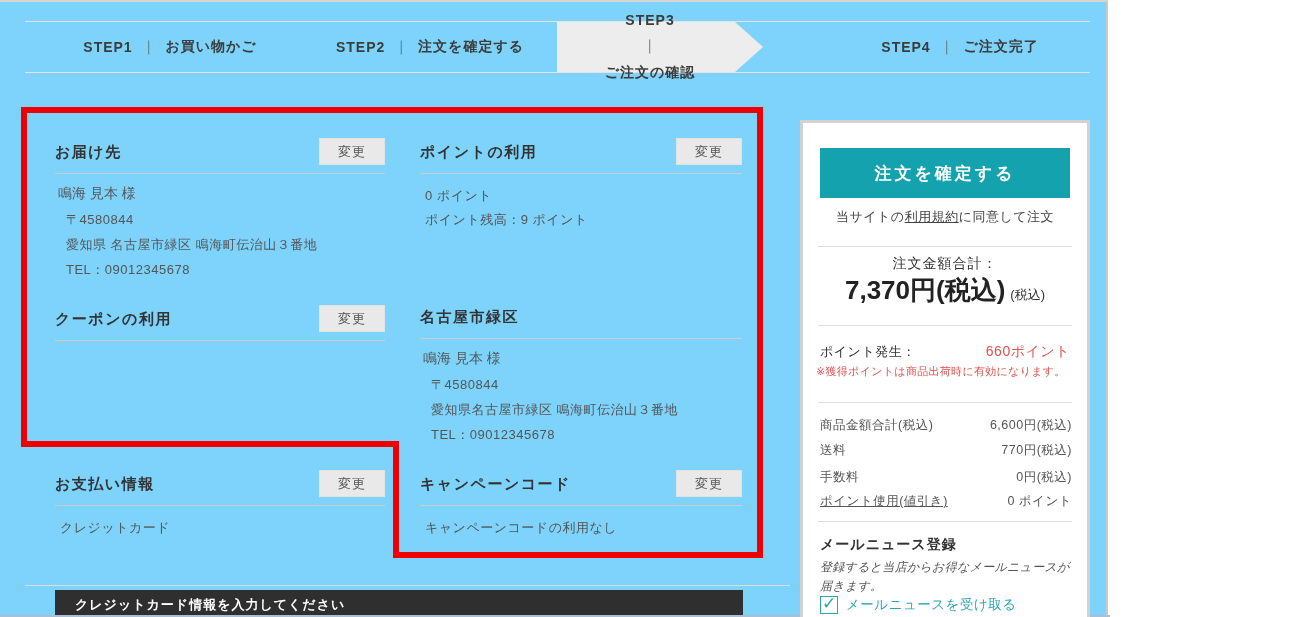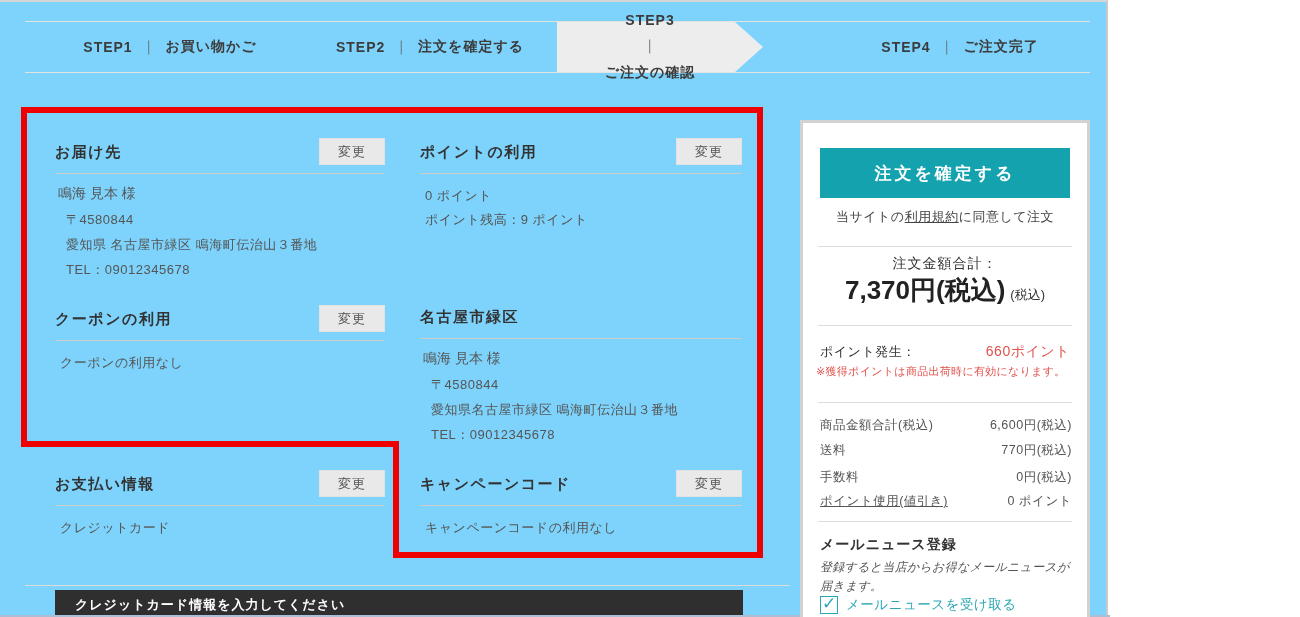--- a/index.html
+++ b/index.html
@@ -151,23 +151,20 @@
       <p class="plain">0 ポイント</p>
       <p class="plain">ポイント残高：9 ポイント</p>
     </div>
   </section>
 
   <section class="panel p-coupon">
     <div class="panel-head">
       <h2>クーポンの利用</h2>
       <button class="change-btn">変更</button>
     </div>
-    <div class="panel-body">
-      <p class="plain">クーポンの利用なし</p>
-    </div>
   </section>
 
   <section class="panel p-orderer">
     <div class="panel-head">
       <h2>名古屋市緑区</h2>
     </div>
     <div class="panel-body">
       <p class="cust-name">鳴海 見本 様</p>
       <p class="indent">〒4580844</p>
       <p class="indent">愛知県名古屋市緑区 鳴海町伝治山３番地</p>

